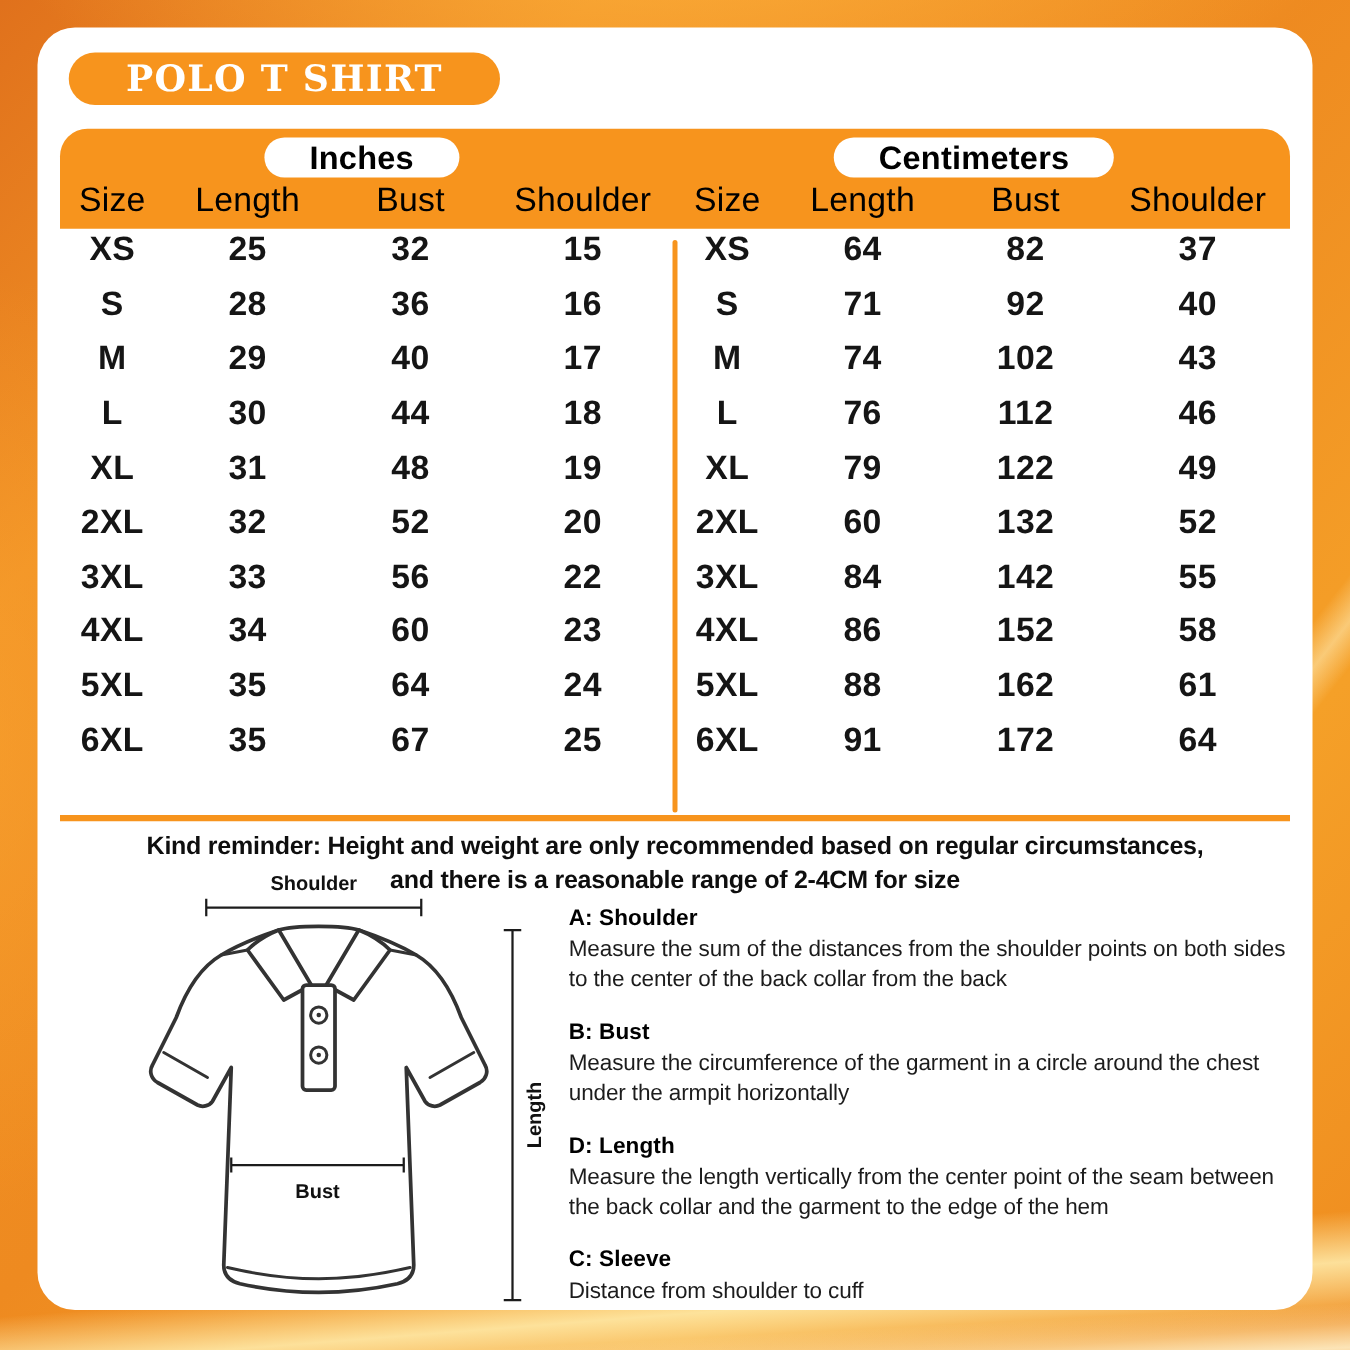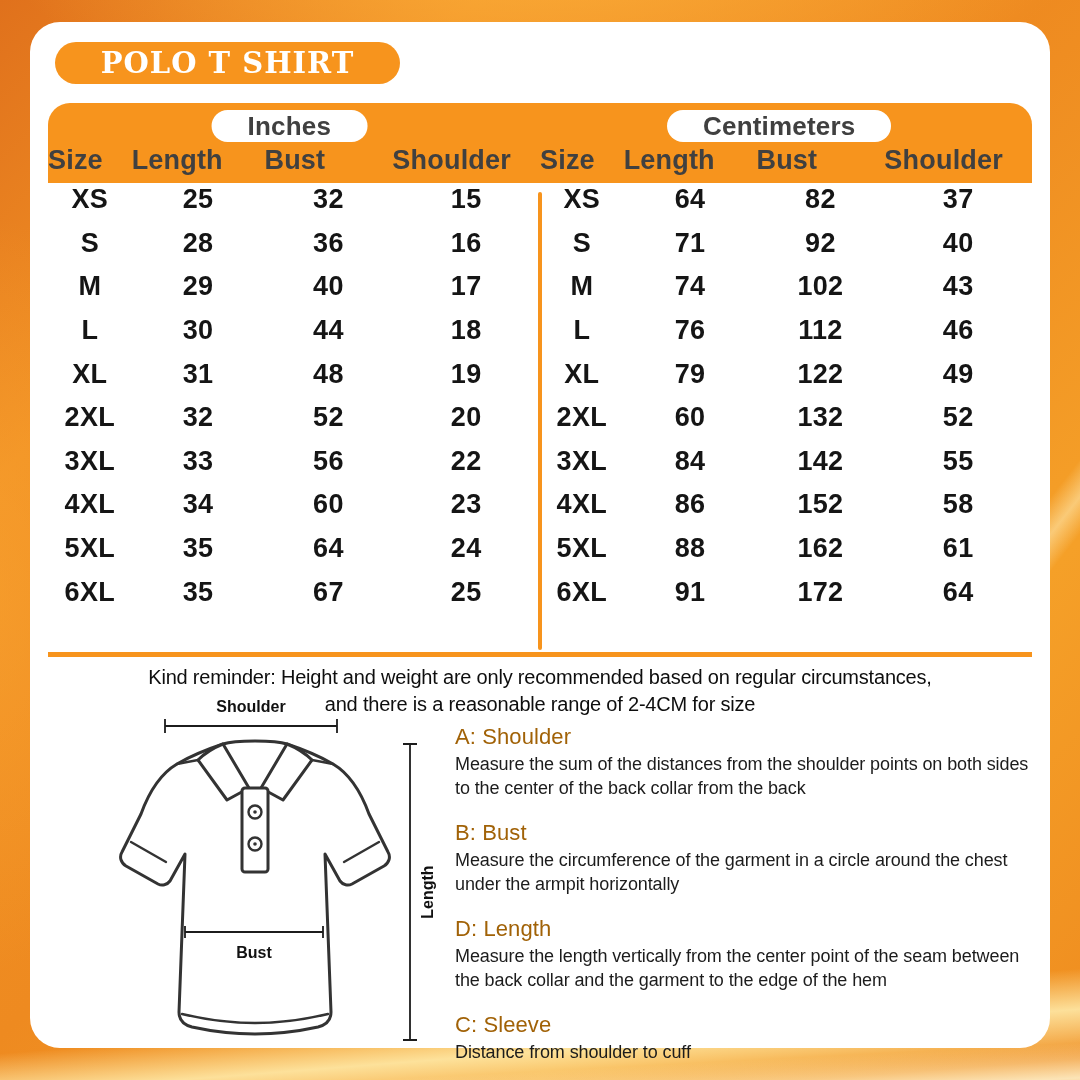--- a/index.html
+++ b/index.html
@@ -39,52 +39,52 @@
   .band{
     position:absolute; left:18px; top:81px; width:984px; height:80px;
     background:var(--accent); border-radius:22px 22px 0 0;
   }
   .band-half{ position:absolute; top:0; width:492px; height:80px; }
   .unit-pill{
     position:absolute; top:7px; left:50%; transform:translateX(-53%);
     height:32px; padding:0 36px; background:#ffffff; border-radius:16px;
     display:flex; align-items:center; justify-content:center;
   }
-  .unit-pill span{ font-size:26px; font-weight:bold; color:#404040; letter-spacing:.2px; }
+  .unit-pill span{ font-size:26px; font-weight:bold; color:#000000; letter-spacing:.2px; }
   .cols{
     position:absolute; bottom:5px; left:0; width:100%; height:36px;
     display:grid; grid-template-columns:17% 27% 26% 30%; align-items:center;
   }
-  .col-h{ text-align:left; font-size:27px; font-weight:bold; color:#404040; letter-spacing:.2px; }
+  .col-h{ text-align:center; font-size:27px; font-weight:normal; color:#000000; letter-spacing:.2px; }
 
   .rows{
     position:absolute; top:156px; width:492px;
     display:grid; grid-auto-rows:43.6px;
   }
   .trow{ display:grid; grid-template-columns:17% 27% 26% 30%; align-items:center; }
   .tcell{ text-align:center; font-size:27px; font-weight:bold; color:#151515; letter-spacing:.3px; }
 
   .vdivider{ position:absolute; left:508px; top:170px; width:4px; height:458px;
              background:var(--accent); border-radius:2px; }
   .hdivider{ position:absolute; left:18px; top:630px; width:984px; height:5px;
              background:var(--accent); }
 
   .reminder{ position:absolute; left:0; top:642px; width:100%; text-align:center;
-             font-size:20px; font-weight:normal; color:#0e0e0e; line-height:1.35; letter-spacing:-.2px; }
+             font-size:20px; font-weight:bold; color:#0e0e0e; line-height:1.35; letter-spacing:-.2px; }
 
   .diagram{ position:absolute; left:35px; top:674px; width:380px; height:352px; }
   .diagram svg{ width:100%; height:100%; }
   .shirt{ fill:#ffffff; stroke:#333333; stroke-width:3; stroke-linejoin:round; stroke-linecap:round; }
   .seam{ fill:none; stroke:#333333; stroke-width:2.4; stroke-linecap:round; }
   .measure{ fill:none; stroke:#1c1c1c; stroke-width:1.8; }
   .mlabel{ font-family:"Liberation Sans", sans-serif; font-size:16px; font-weight:bold; fill:#111; }
 
   .instructions{ position:absolute; left:425px; top:702px; width:585px; }
   .instr-item{ margin-bottom:19px; }
-  .instr-item h3{ font-size:22px; font-weight:normal; color:#a16207; margin-bottom:3px; letter-spacing:.1px; }
+  .instr-item h3{ font-size:18px; font-weight:bold; color:#000000; margin-bottom:3px; letter-spacing:.1px; }
   .instr-item p{ font-size:18px; color:#1c1c1c; line-height:1.33; letter-spacing:-.1px; }
 
   :root{ --accent:#F7941D; }
 </style>
 </head>
 <body>
 
 <div class="swoosh s3"></div>
 <div class="swoosh s1"></div>
 <div class="swoosh s2"></div>

